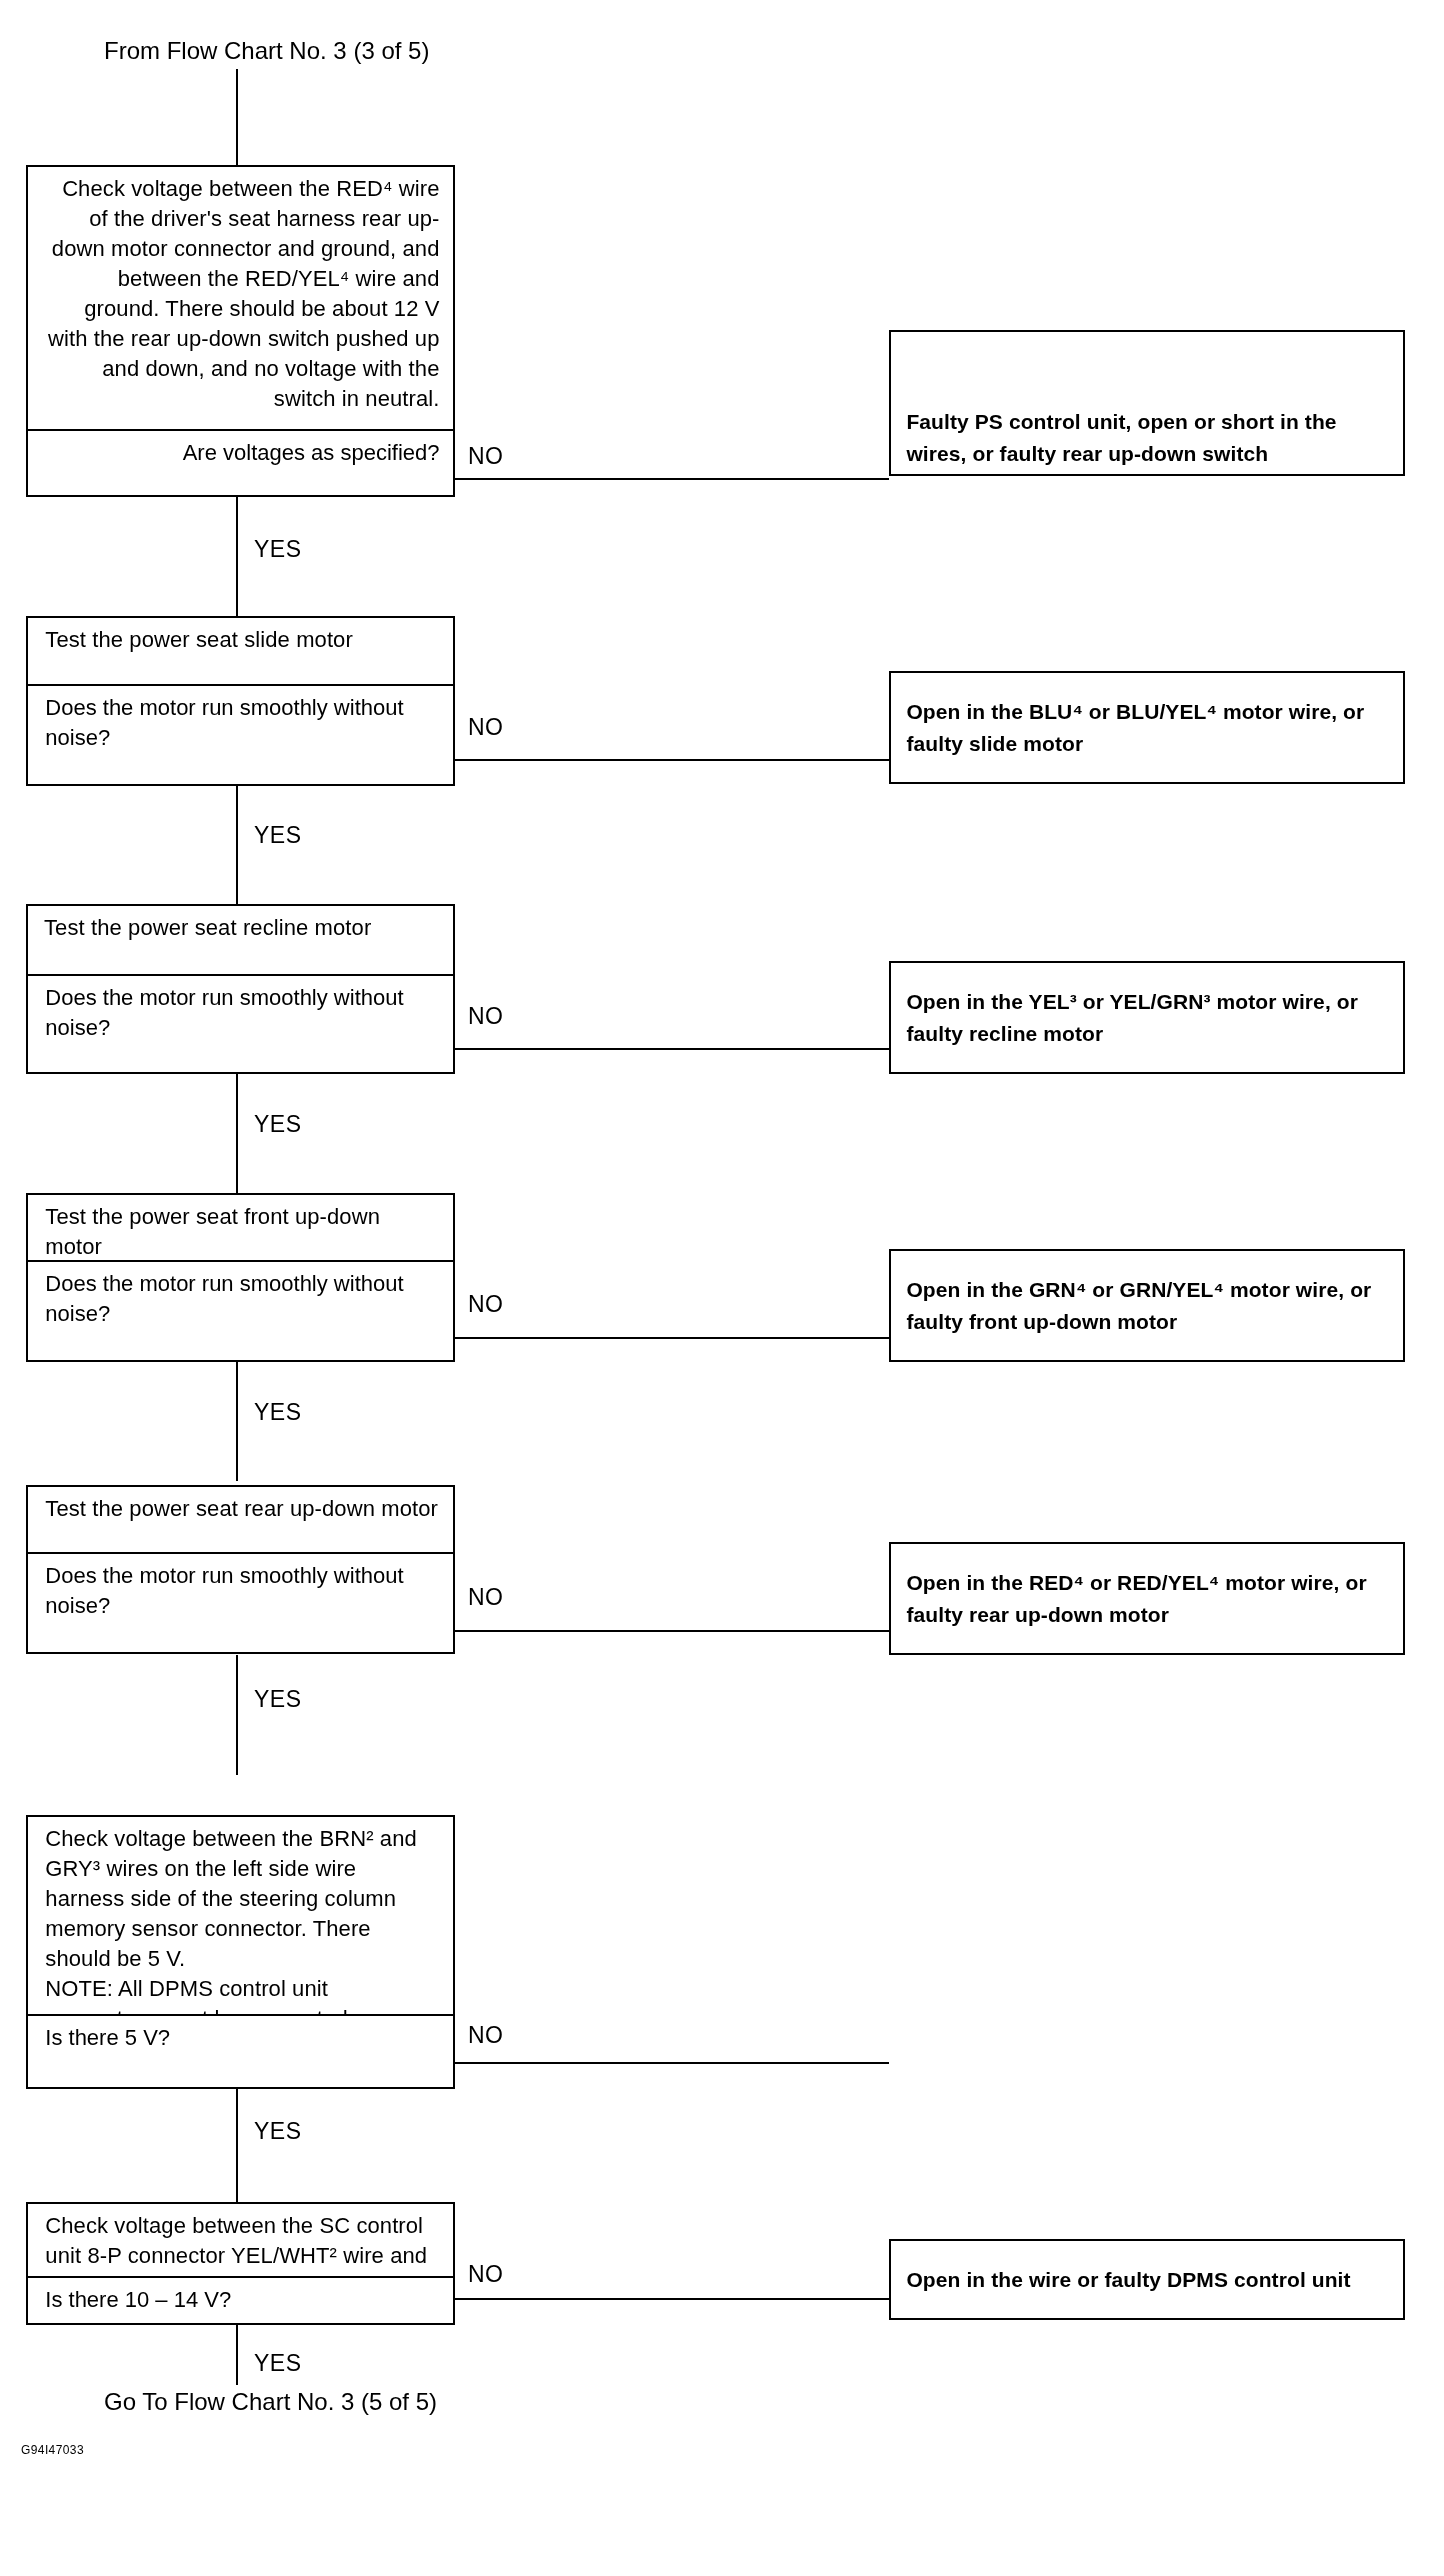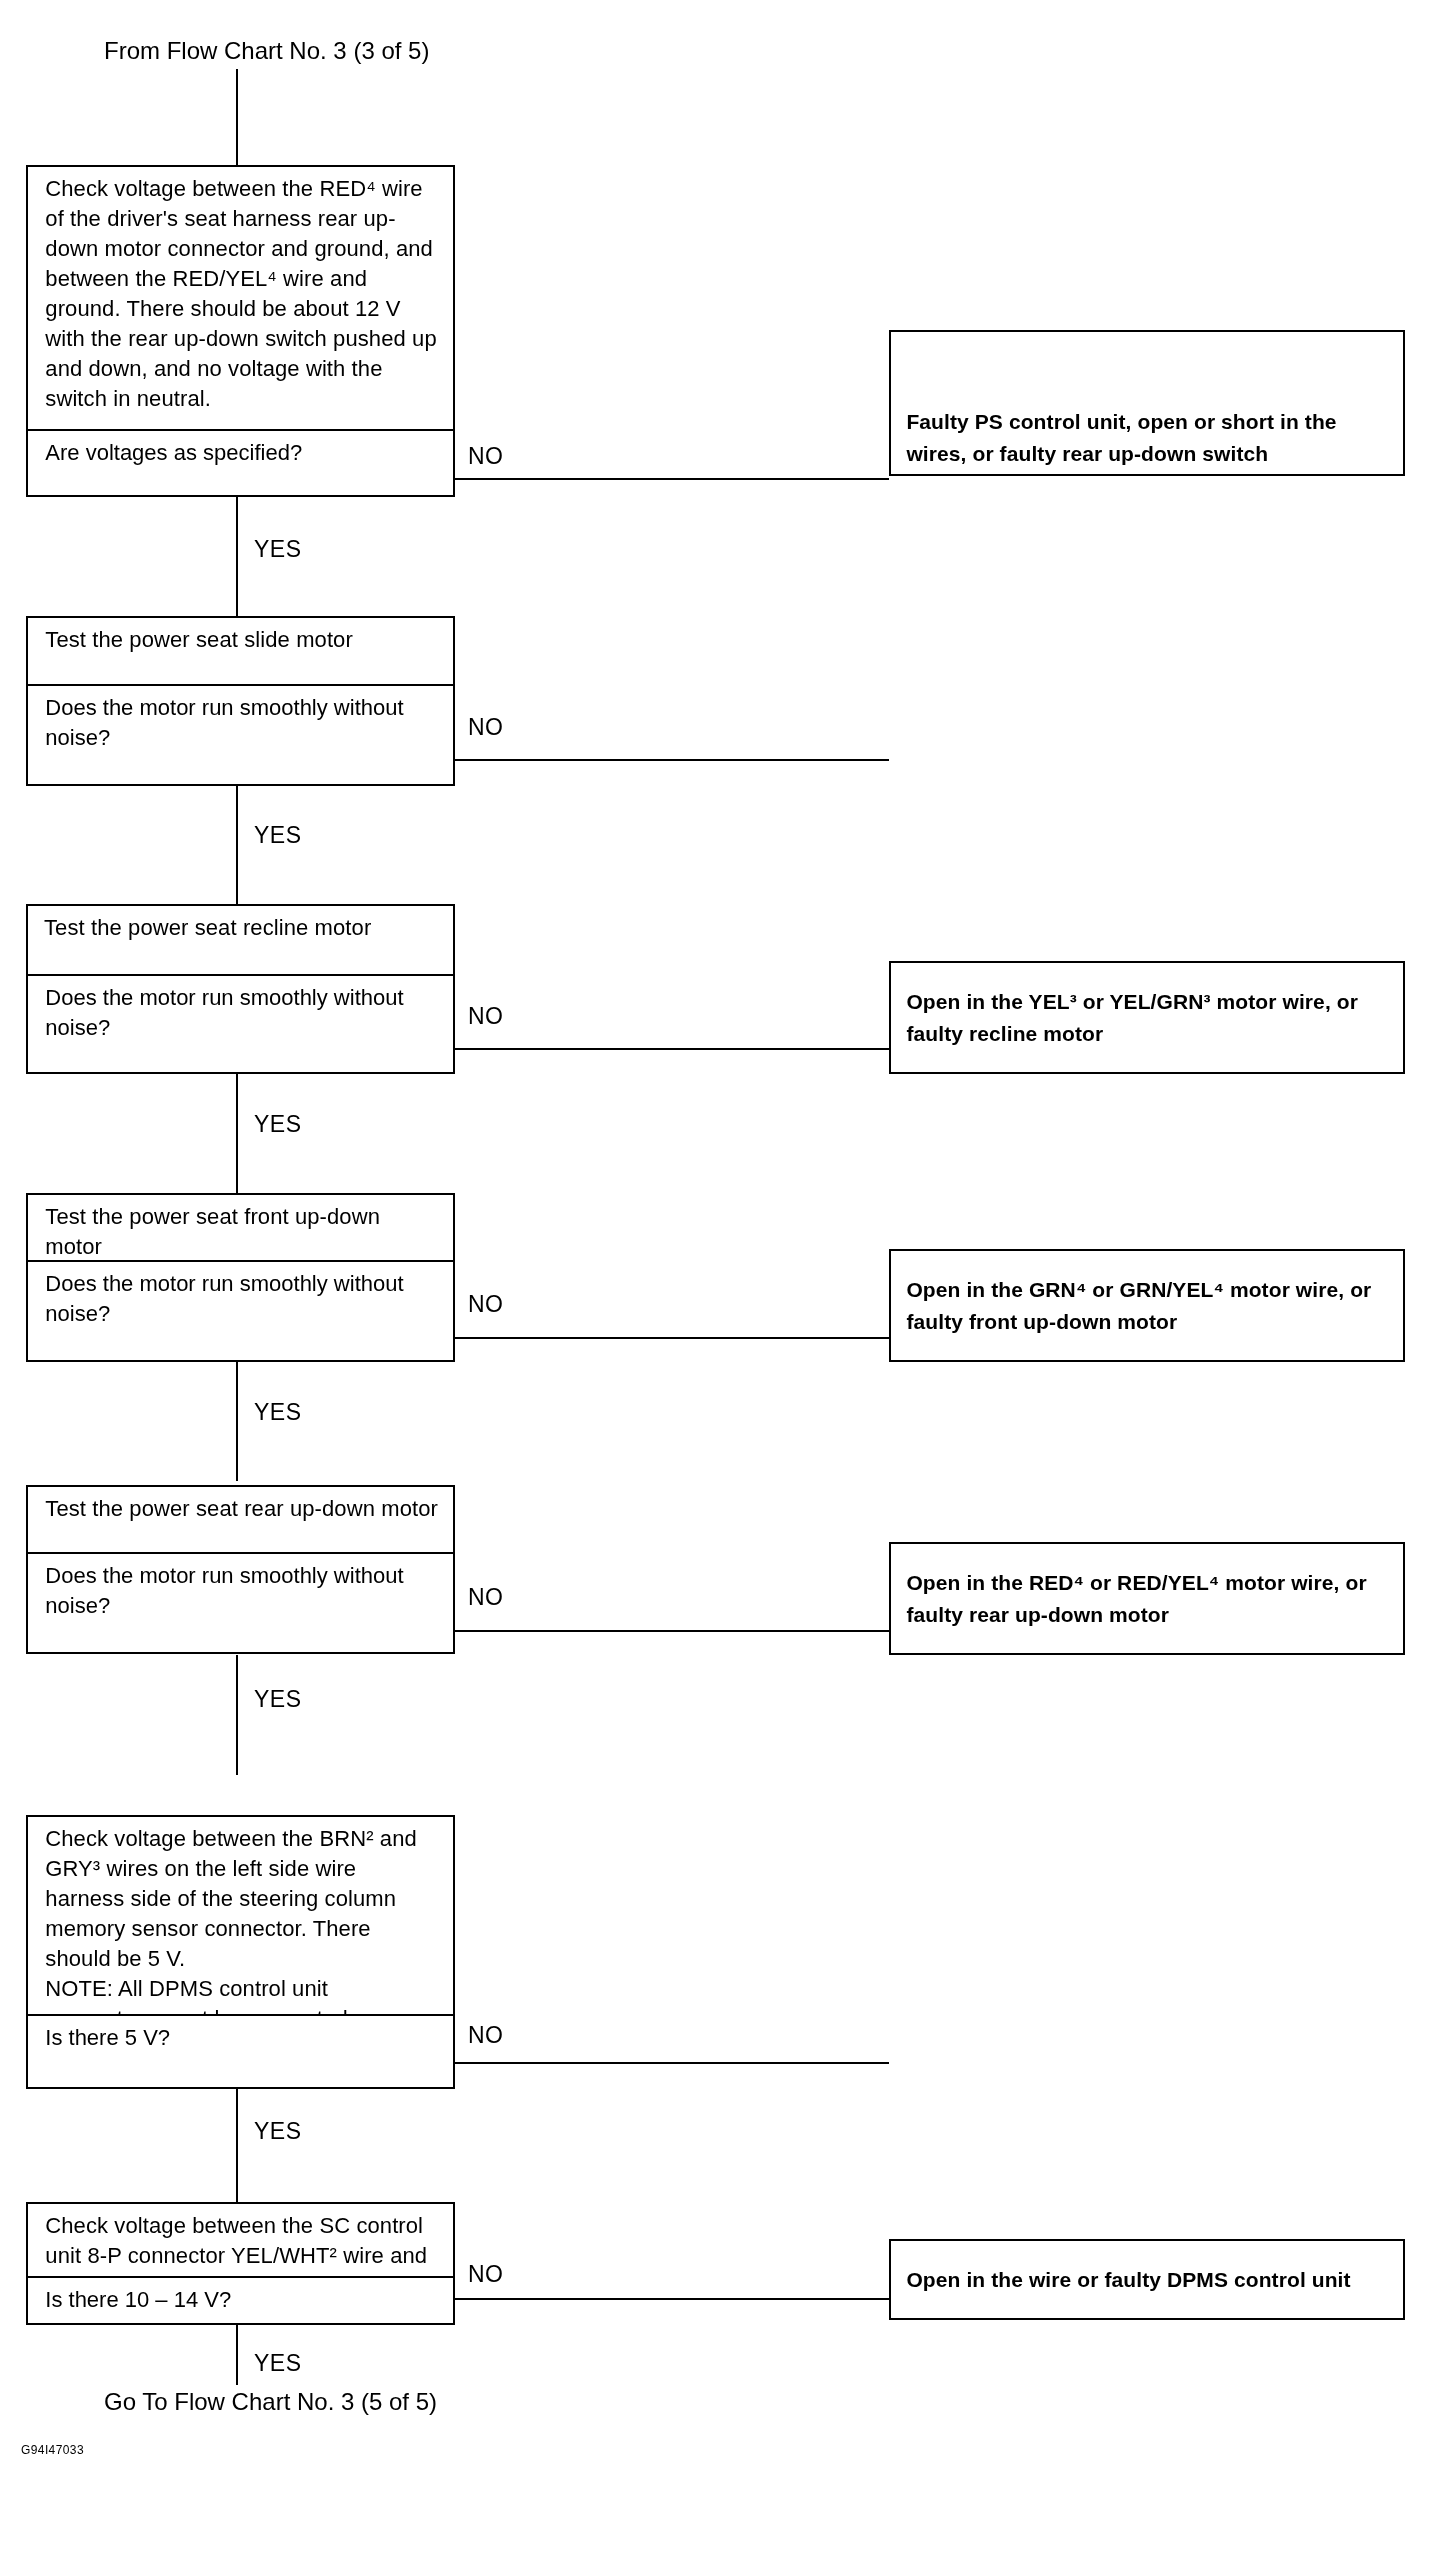--- a/index.html
+++ b/index.html
@@ -105,20 +105,23 @@
 
   <div class="resultbox" style="left:889px; top:330px; width:516px; height:146px;align-items:flex-end;">
     <div class="rtext">Faulty PS control unit, open or short in the wires, or faulty rear up-down switch</div>
   </div>
   <div class="branchlabel" style="left:468px; top:445px;">NO</div>
   <div class="hline" style="left:422px; top:478px; width:467px;"></div>
 
   <div class="branchlabel" style="left:254px; top:538px;">YES</div>
   <div class="vline" style="left:236px; top:497px; height:119px;"></div>
 
+  <div class="resultbox" style="left:889px; top:671px; width:516px; height:113px;">
+    <div class="rtext">Open in the BLU⁴ or BLU/YEL⁴ motor wire, or faulty slide motor</div>
+  </div>
   <div class="branchlabel" style="left:468px; top:716px;">NO</div>
   <div class="hline" style="left:422px; top:759px; width:467px;"></div>
 
   <div class="branchlabel" style="left:254px; top:824px;">YES</div>
   <div class="vline" style="left:236px; top:786px; height:119px;"></div>
 
   <div class="resultbox" style="left:889px; top:961px; width:516px; height:113px;">
     <div class="rtext">Open in the YEL³ or YEL/GRN³ motor wire, or faulty recline motor</div>
   </div>
   <div class="branchlabel" style="left:468px; top:1005px;">NO</div>
@@ -158,21 +161,21 @@
   <div class="hline" style="left:422px; top:2298px; width:467px;"></div>
 
   <div class="branchlabel" style="left:254px; top:2352px;">YES</div>
   <div class="vline" style="left:236px; top:2325px; height:60px;"></div>
 
   <div class="caption" style="left:104px; top:2388px;">Go To Flow Chart No. 3 (5 of 5)</div>
 
   <div class="idcode" style="left:21px; top:2441px;">G94I47033</div>
 
   <div id="left-boxes">
-      <div class="flowbox" style="left: 26px; top: 165px; width: 429px; height: 332px;">
+      <div class="flowbox" style="left: 26px; top: 165px; width: 429px; height: 332px; text-align: right;">
         <div class="stmt" style="height: 262px; box-sizing: border-box; overflow: hidden;">Check voltage between the RED⁴ wire of the driver's seat harness rear up-down motor connector and ground, and between the RED/YEL⁴ wire and ground. There should be about 12 V with the rear up-down switch pushed up and down, and no voltage with the switch in neutral.</div>
         <div class="qrule"></div>
         <div class="question">Are voltages as specified?</div>
       </div>
       <div class="flowbox" style="left: 26px; top: 616px; width: 429px; height: 170px;">
         <div class="stmt" style="height: 66px; box-sizing: border-box; overflow: hidden;">Test the power seat slide motor</div>
         <div class="qrule"></div>
         <div class="question">Does the motor run smoothly without noise?</div>
       </div>
       <div class="flowbox" style="left: 26px; top: 904px; width: 429px; height: 170px;">

